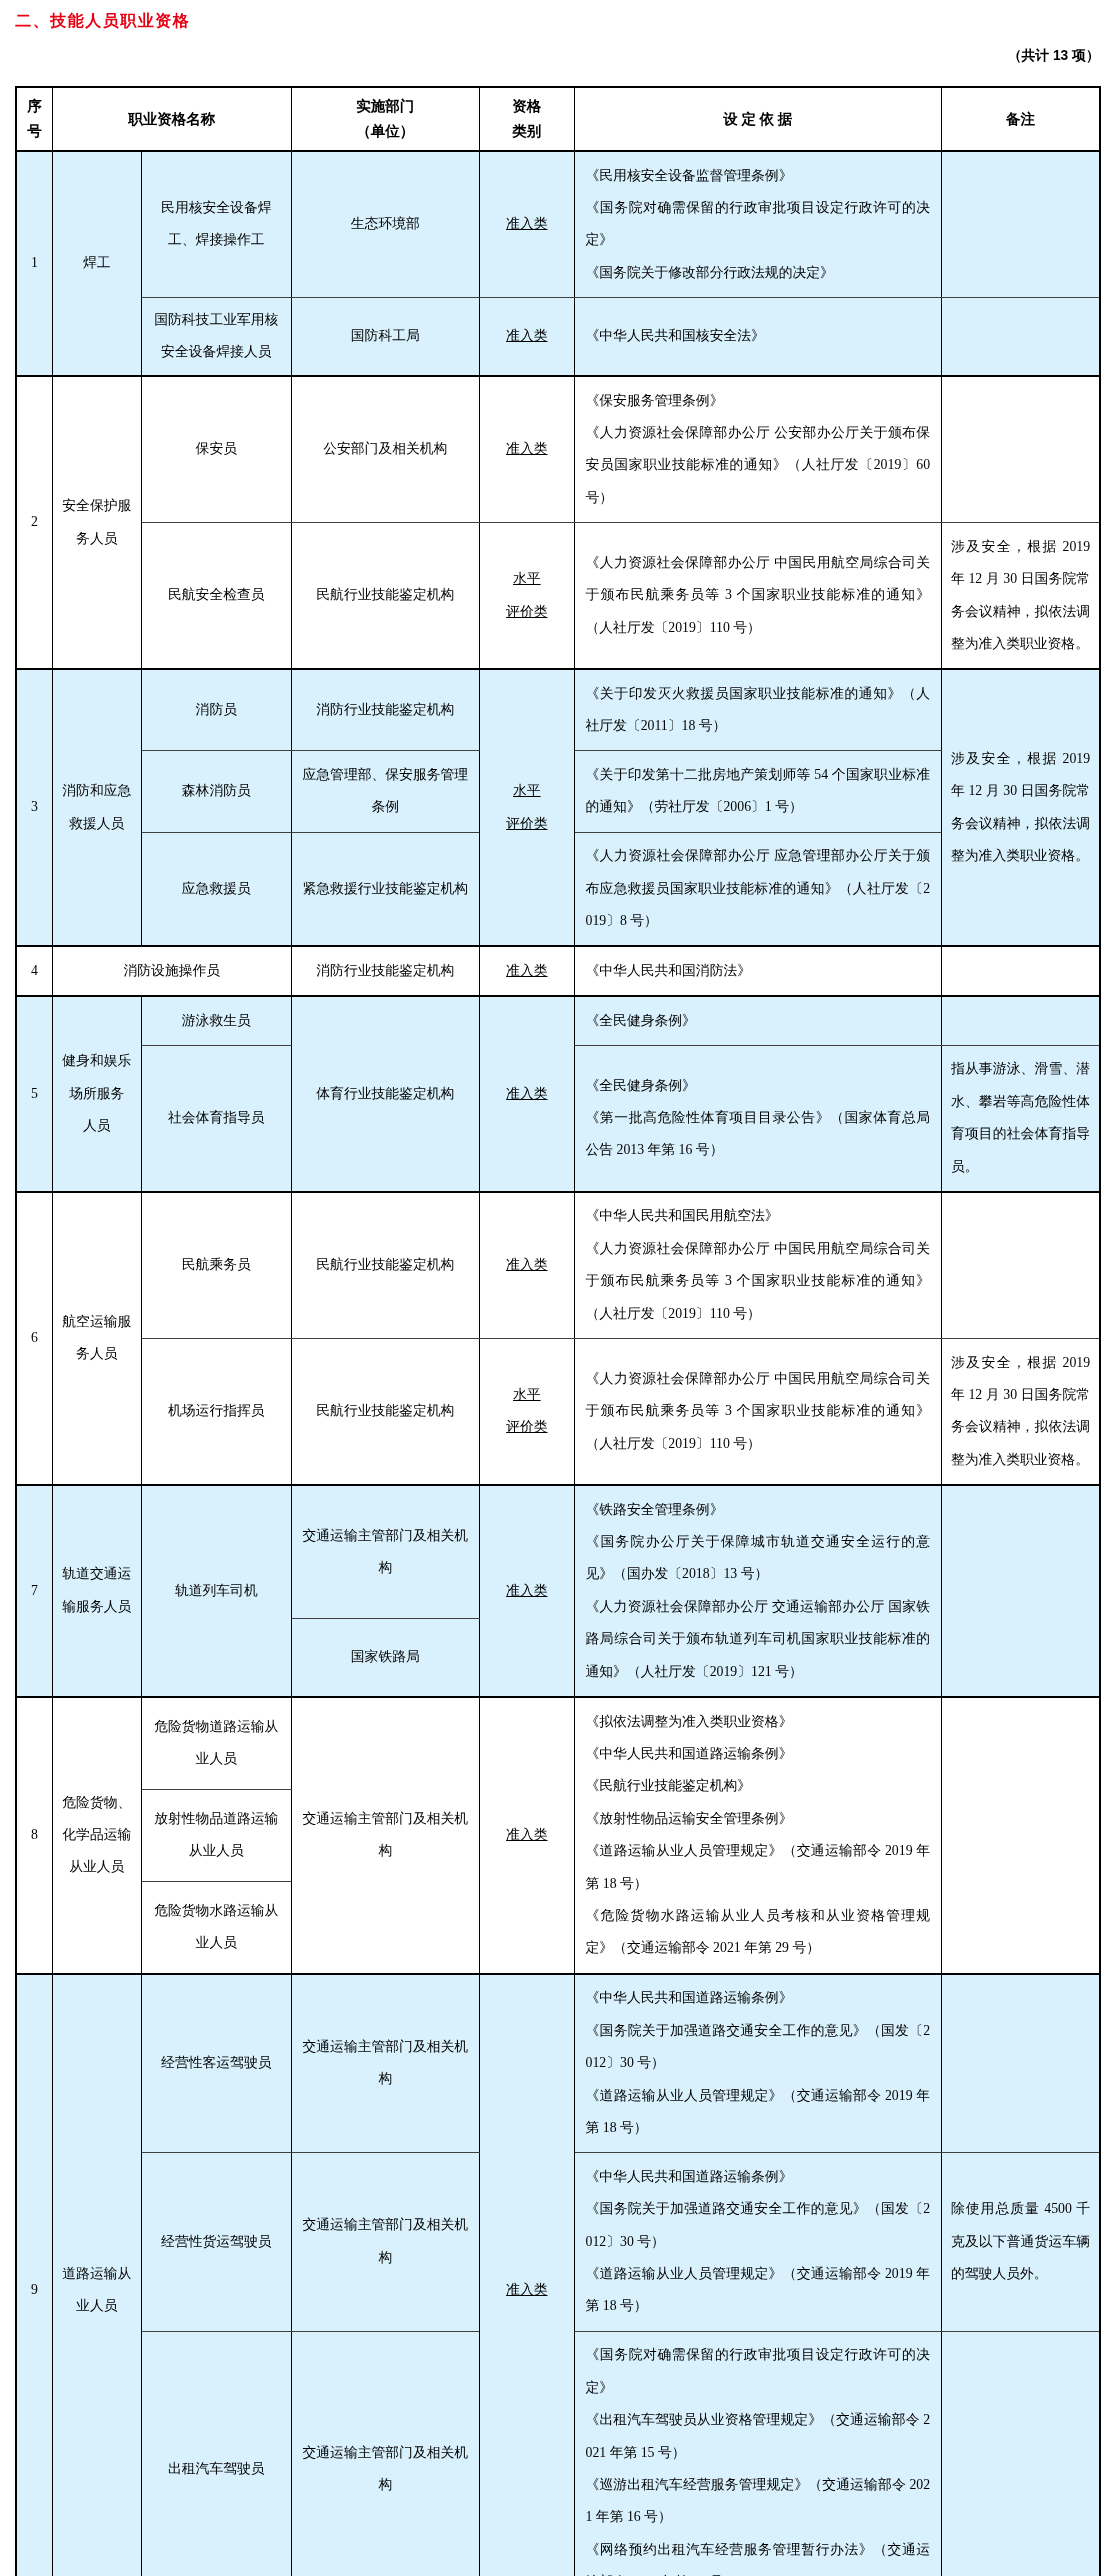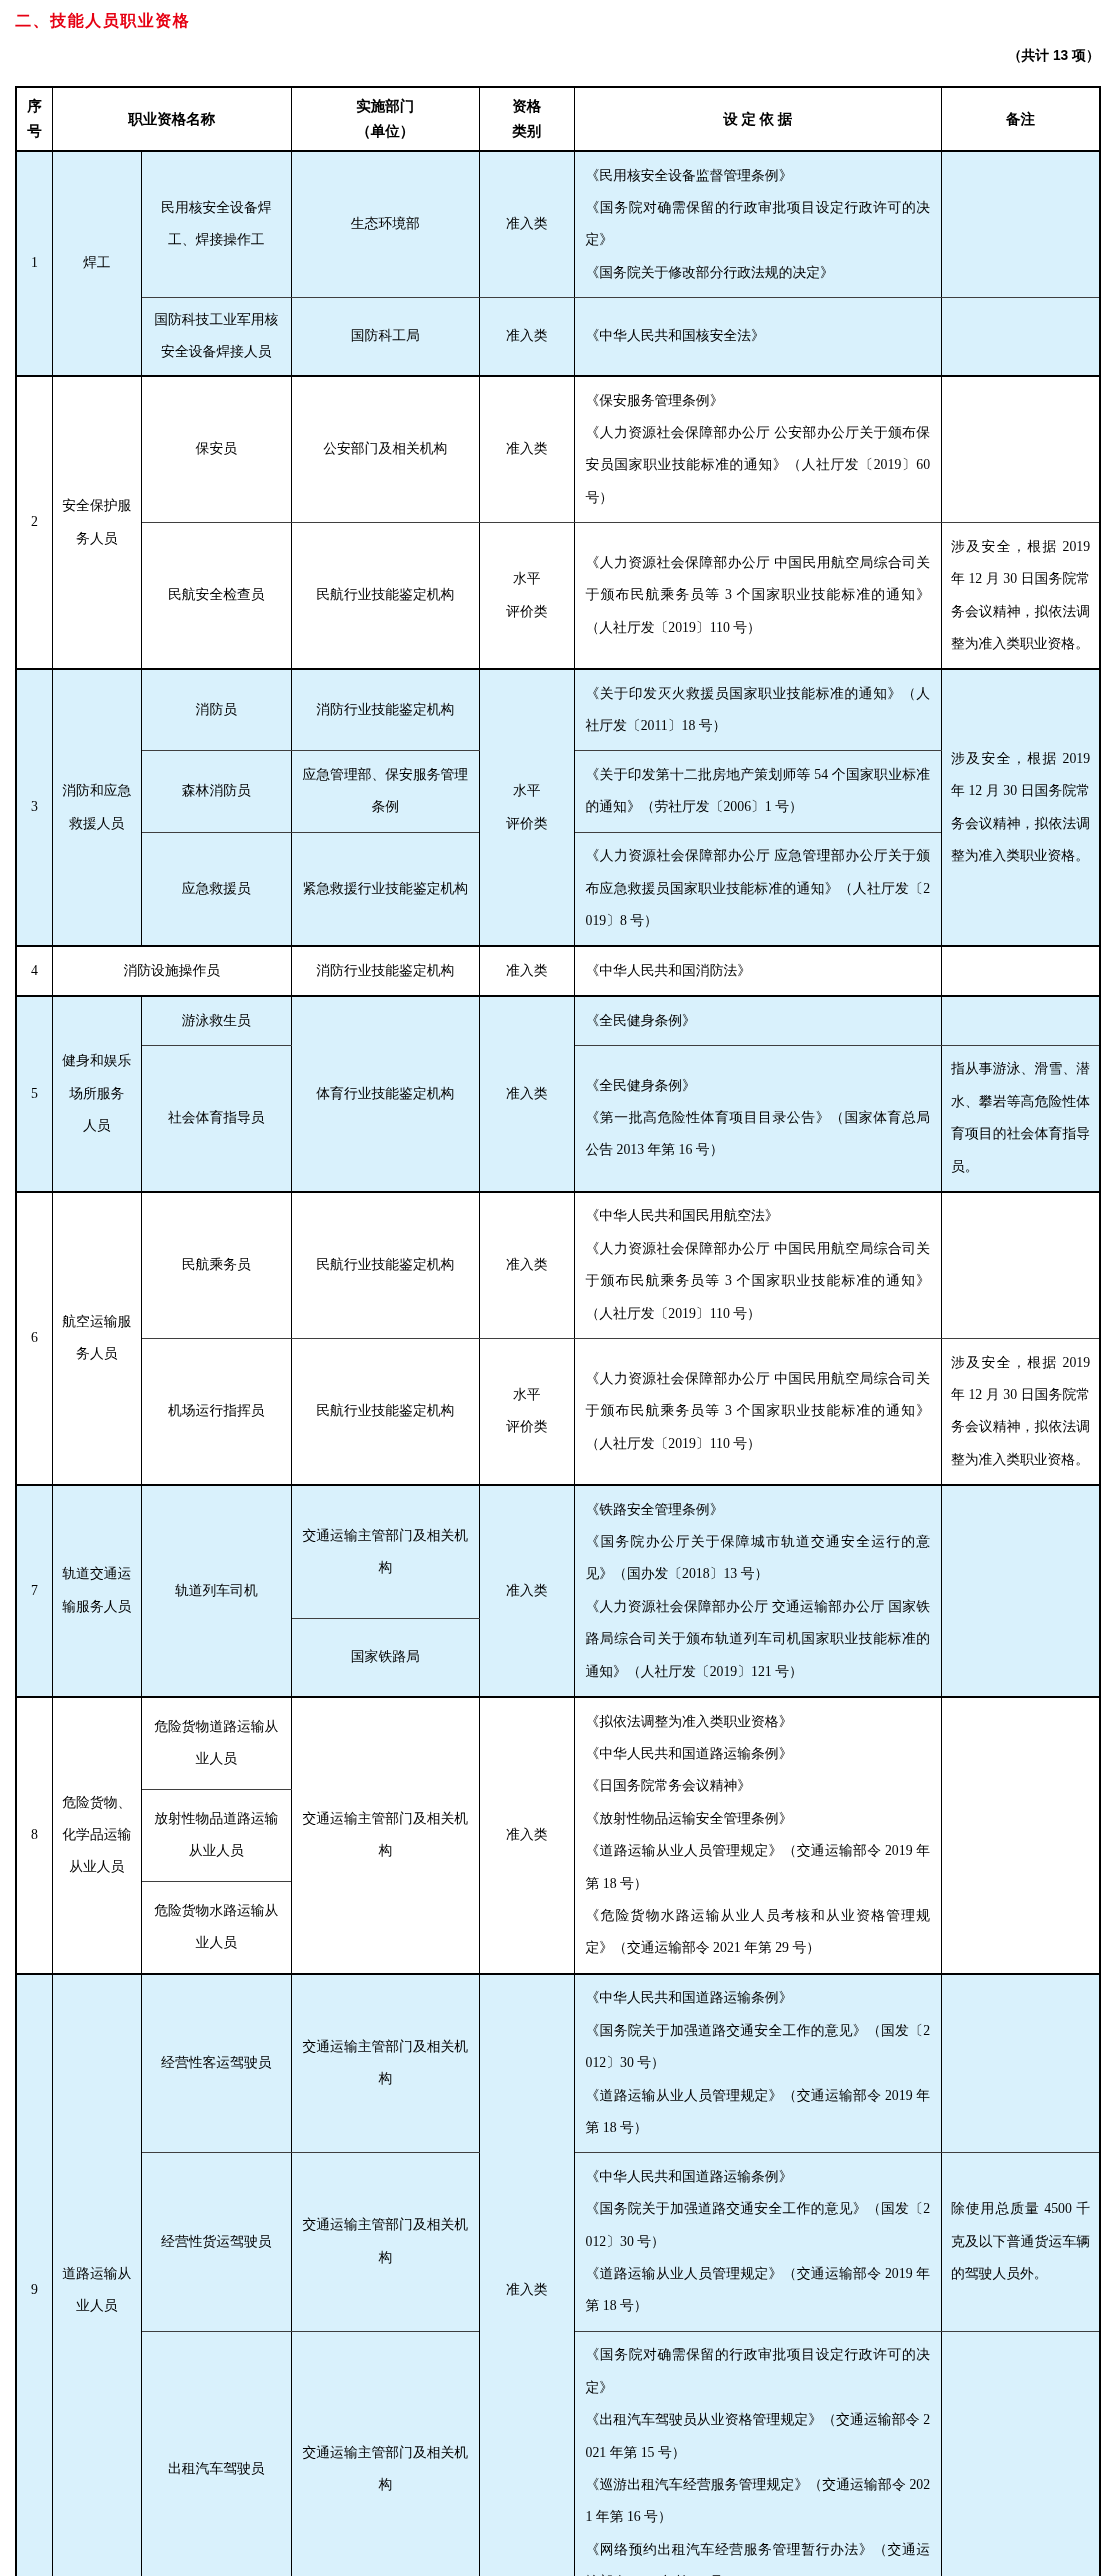--- a/index.html
+++ b/index.html
@@ -29,21 +29,21 @@
   td{
     font-size:13.8px;line-height:2.35;vertical-align:middle;
     padding:6.1px 7.7px;word-break:break-all;
     border-left:0.8px solid #000;border-right:0.8px solid #000;
     border-top:1.5px solid #3f3f3f;border-bottom:1.5px solid #3f3f3f;
     background:#ffffff;
   }
   tr.major > td{border-top:2.3px solid #000;}
   tr.blue > td{background:var(--row-blue,#d9f1fc);}
   td.seq,td.group,td.name,td.dept,td.cat{text-align:center;}
-  td.cat{white-space:pre-line;}
+  td.cat{white-space:pre-line;text-decoration:underline;}
   td.basis,td.remark{text-align:justify;}
   td.basis{padding:7.7px 10.7px;}
   td.remark{padding:7.7px 9.2px;}
   .law{margin:0;}
 </style>
 </head>
 <body>
 
 <div class="page">
   <div class="page-title" style="color: rgb(230, 0, 18);">二、技能人员职业资格</div>
@@ -213,21 +213,21 @@
         </tr>
         <tr class="white major">
           <td rowspan="3" class="seq">8</td>
           <td rowspan="3" class="group">危险货物、化学品运输从业人员</td>
           <td class="name">危险货物道路运输从业人员</td>
           <td rowspan="3" class="dept">交通运输主管部门及相关机构</td>
           <td rowspan="3" class="cat">准入类</td>
           <td rowspan="3" class="basis">
             <div class="law">《拟依法调整为准入类职业资格》</div>
             <div class="law">《中华人民共和国道路运输条例》</div>
-            <div class="law">《日国务院常务会议精神》</div>
+            <div class="law">《民航行业技能鉴定机构》</div>
             <div class="law">《放射性物品运输安全管理条例》</div>
             <div class="law">《道路运输从业人员管理规定》（交通运输部令 2019 年第 18 号）</div>
             <div class="law">《危险货物水路运输从业人员考核和从业资格管理规定》（交通运输部令 2021 年第 29 号）</div>
           </td>
           <td rowspan="3" class="remark"></td>
         </tr>
         <tr class="white">
           <td class="name">放射性物品道路运输从业人员</td>
         </tr>
         <tr class="white">

